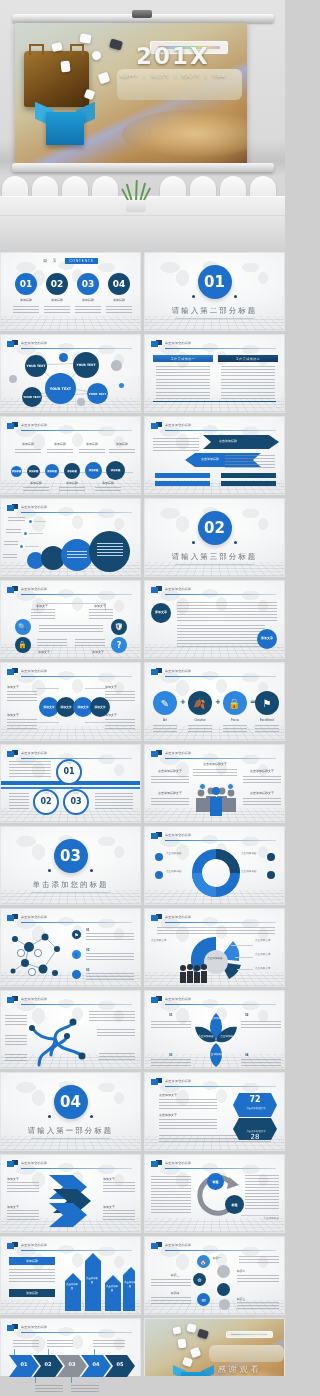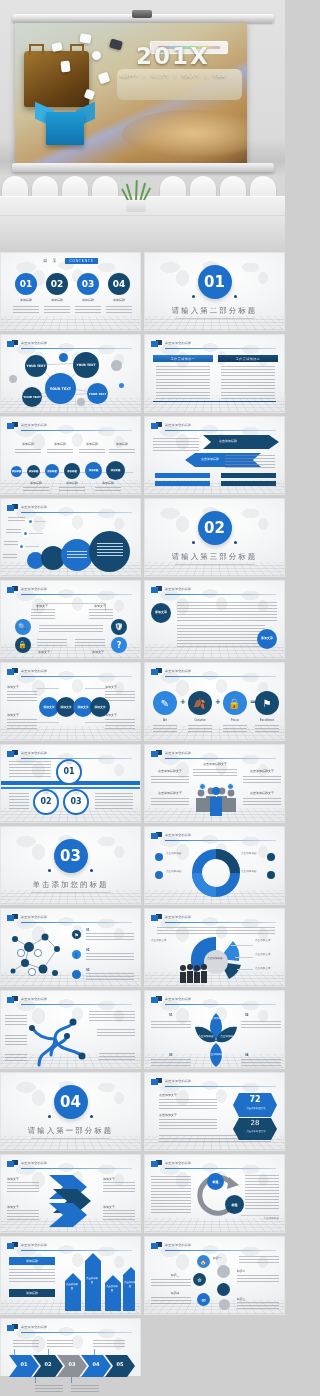--- a/index.html
+++ b/index.html
@@ -811,21 +811,21 @@
       <div class="ph" style="left:14px;top:45px;width:58px;height:11px"></div>
       <div class="ph" style="left:14px;top:62px;width:112px;height:7px"></div>
       <svg style="position:absolute;left:88px;top:20px" width="44" height="24">
         <polygon points="6,0 38,0 44,12 38,24 6,24 0,12" fill="#1d6fc9"></polygon>
       </svg>
       <div class="num" style="position:absolute;left:88px;top:22px;width:44px;color:#fff;font-size:8px;font-weight:bold">72</div>
       <div class="ltxt" style="left:94px;top:34px;width:34px;text-align:center;color:#dce9f7;font-size:2.4px">点击添加标题文字</div>
       <svg style="position:absolute;left:88px;top:45px" width="44" height="22">
         <polygon points="6,0 38,0 44,11 38,22 6,22 0,11" fill="#16496f"></polygon>
       </svg>
-      <div class="num" style="position:absolute;left:88px;top:46px;width:44px;color:#fff;font-size:7px;font-weight:normal">28</div>
+      <div class="num" style="position:absolute;left:88px;top:60px;width:44px;color:#fff;font-size:7px;font-weight:normal">28</div>
       <div class="ltxt" style="left:94px;top:57px;width:34px;text-align:center;color:#cfdcea;font-size:2.4px">点击添加标题文字</div>
     </div>
       </div>
   </div>
 
   <div class="row">
     <div class="slide">
         <div class="sc">
       <div class="hdr">
         <div class="flag">
@@ -961,17 +961,38 @@
       <div class="num" style="position:absolute;left:56px;top:42px;width:30px;color:#fff;font-size:5px;font-weight:bold">03</div>
       <div class="num" style="position:absolute;left:80px;top:42px;width:30px;color:#fff;font-size:5px;font-weight:bold">04</div>
       <div class="num" style="position:absolute;left:104px;top:42px;width:30px;color:#fff;font-size:5px;font-weight:bold">05</div>
       <div class="blk" style="left:34px;top:58px;width:1px;height:6px;background:#1d6fc9"></div>
       <div class="blk" style="left:70px;top:58px;width:1px;height:6px;background:#1d6fc9"></div>
       <div class="ph" style="left:34px;top:64px;width:28px;height:9px"></div>
       <div class="ph" style="left:70px;top:64px;width:28px;height:9px"></div>
     </div>
       </div>
 
+    <div class="slide">
+      <div class="thanks">
+        <div class="cover" style="position:absolute;inset:0">
+          <div class="cover-frame" style="left:58%;top:16%"></div>
+          <div class="cover-sofa" style="left:46%;top:34%"></div>
+          <div class="cover-rug" style="left:40%;top:62%"></div>
+          <div class="cover-box" style="left:22%;top:56%;width:26%;height:36%">
+            <div class="box-flapL"></div>
+              <div class="box-flapR"></div>
+              <div class="box-body"></div>
+          </div>
+          <div class="fly" style="left:20%;top:10%;width:8px;height:7px;transform:rotate(-12deg)"></div>
+          <div class="fly" style="left:30%;top:6%;width:9px;height:8px;transform:rotate(12deg)"></div>
+          <div class="fly" style="left:24%;top:26%;width:8px;height:9px;transform:rotate(-8deg)"></div>
+          <div class="fly" style="left:38%;top:14%;width:10px;height:8px;background:#3a3f4a;transform:rotate(18deg)"></div>
+          <div class="fly" style="left:33%;top:38%;width:9px;height:9px;transform:rotate(-20deg)"></div>
+          <div class="fly" style="left:27%;top:50%;width:9px;height:8px;transform:rotate(20deg)"></div>
+          <div class="thanks-txt">感谢观看</div>
+        </div>
+      </div>
+    </div>
   </div>
 
 </div>
 
 <div class="footer-pad"></div>
 
 </body></html>

